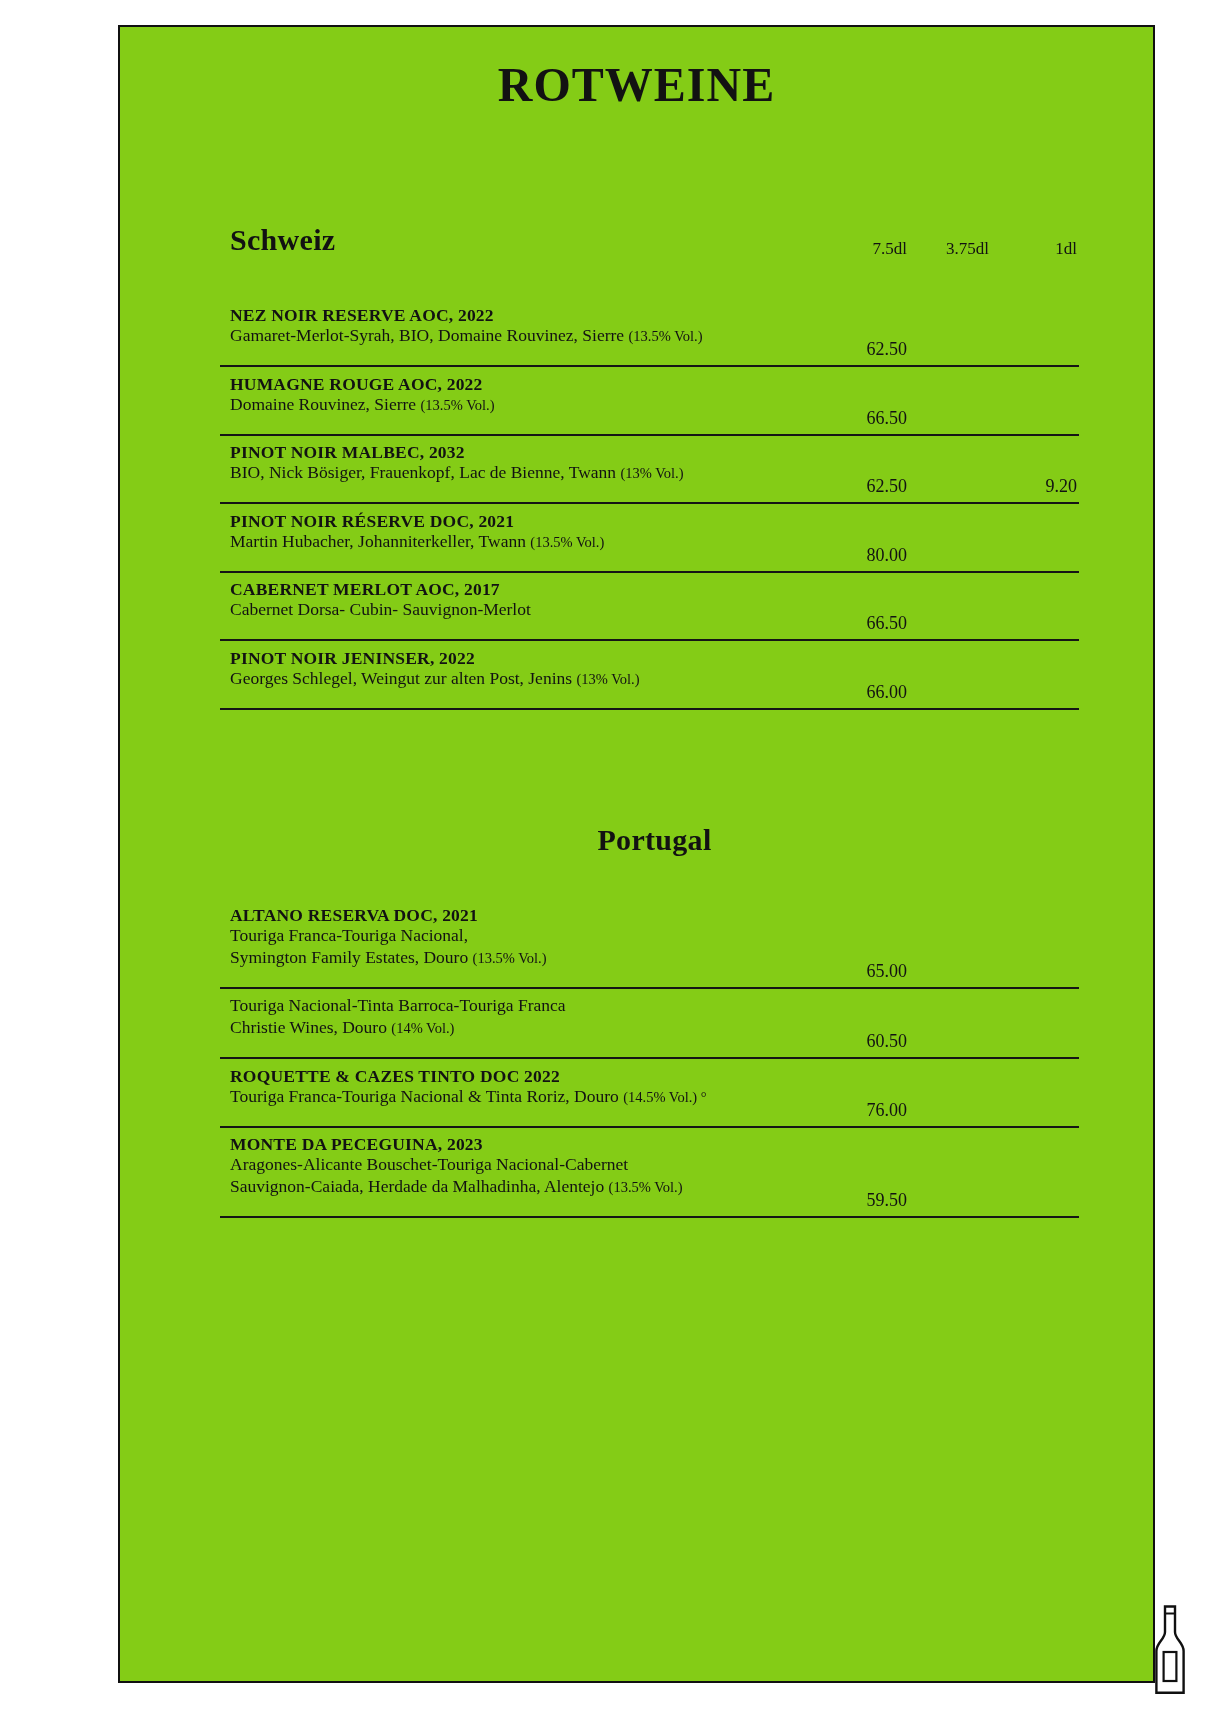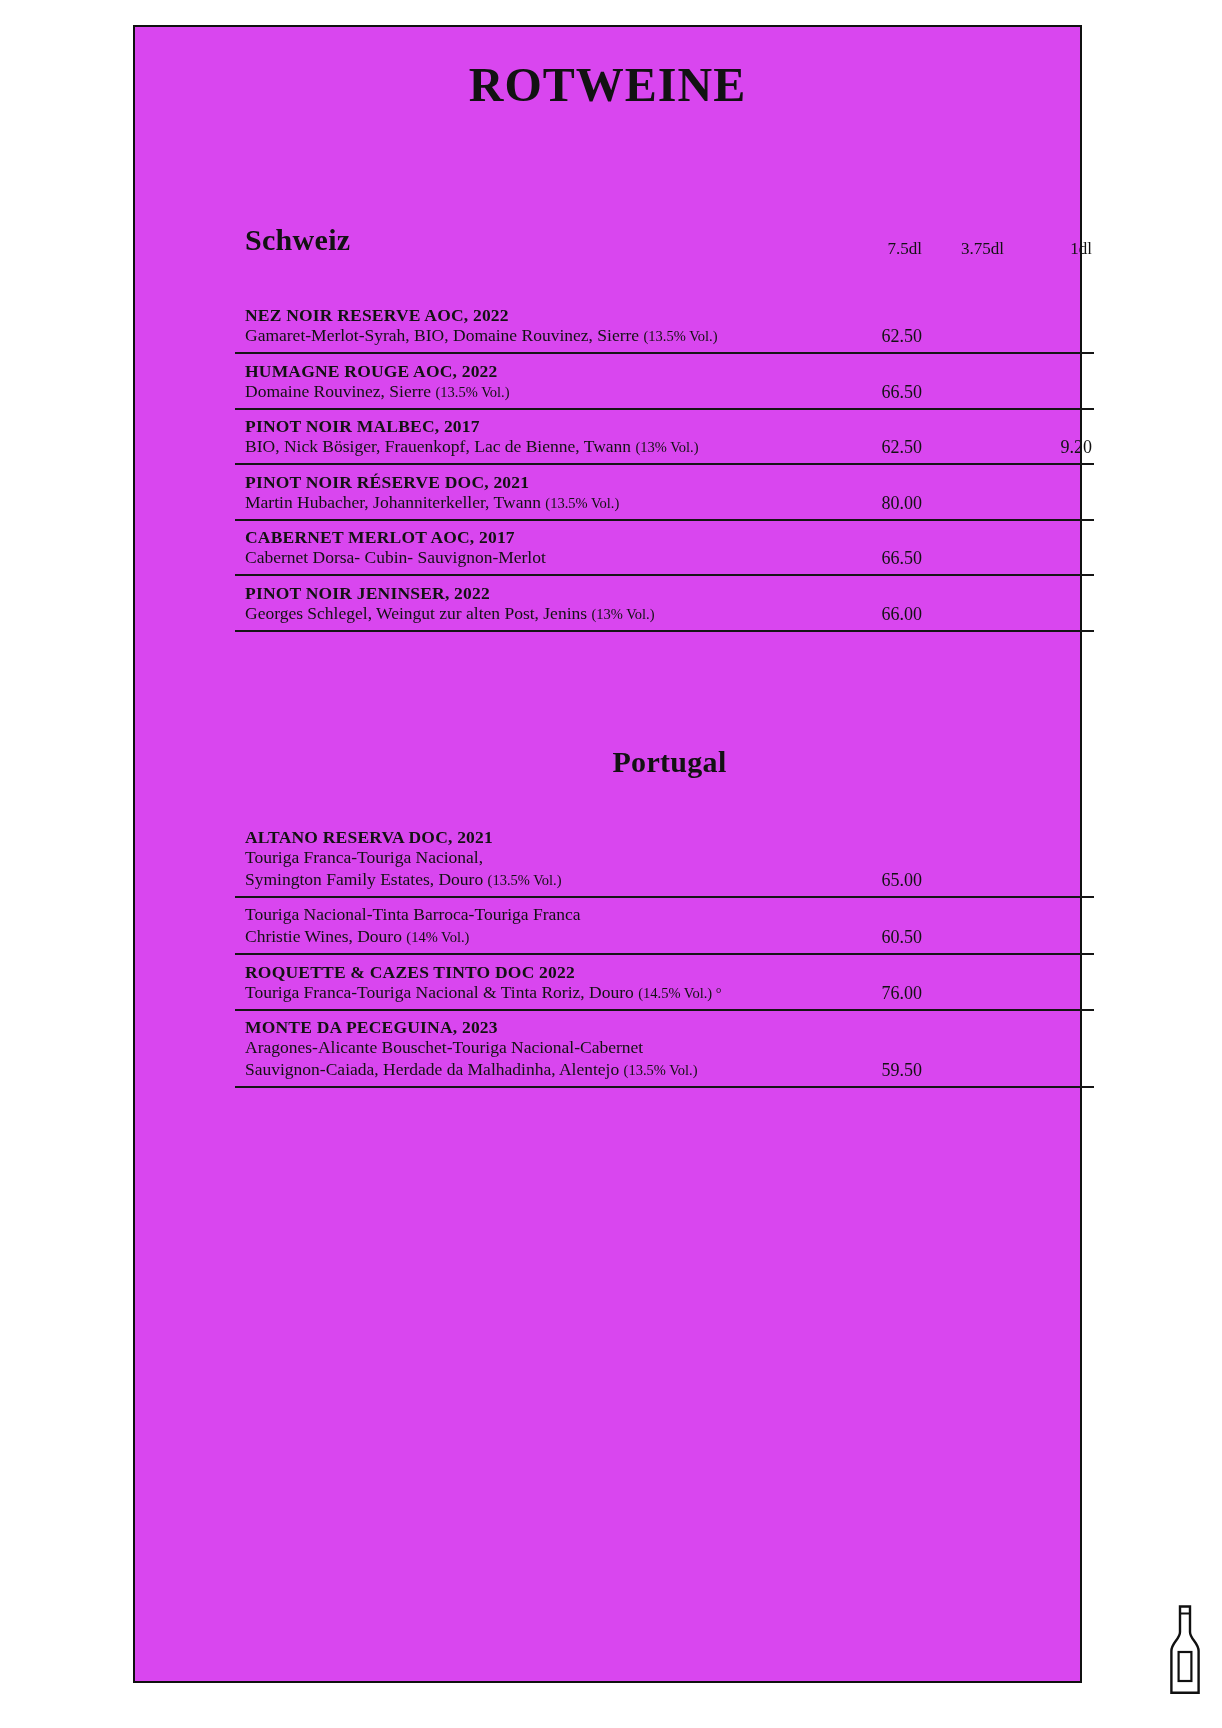--- a/index.html
+++ b/index.html
@@ -2,22 +2,22 @@
 <html><head>
 <meta charset="utf-8">
 <style>
   html,body{margin:0;padding:0;}
   body{
     width:1222px;height:1728px;background:#ffffff;position:relative;
     font-family:"Liberation Serif","DejaVu Serif",serif;color:#121212;
     -webkit-font-smoothing:antialiased;
   }
   .frame{
-    position:absolute;left:133px;top:25px;width:949px;height:1658px;
-    border:2.5px solid #101010;box-sizing:border-box;background:#d946ef;
+    position:absolute;left:118px;top:25px;width:1037px;height:1658px;
+    border:2.5px solid #101010;box-sizing:border-box;background:#84cc16;
   }
   .page-title{
     margin:0;padding-top:34px;text-align:center;
     font-size:48px;font-weight:bold;letter-spacing:1px;line-height:1;
   }
   .menu{position:relative;margin-left:100px;width:859px;}
   .section-head{
     position:relative;margin-top:113px;line-height:36px;height:36px;
   }
   .section + .section .section-head{margin-top:112px;text-align:center;}
@@ -26,21 +26,21 @@
   }
   .column-headers{position:absolute;left:0;right:0;bottom:-2px;height:22px;}
   .col-label{
     position:absolute;bottom:0;font-size:17px;line-height:22px;text-align:center;
   }
   .col-75{right:172px;}
   .col-375{right:90px;}
   .col-1{right:2px;}
   .section-rows{margin-top:47px;}
   .wine-row{
-    position:relative;padding:0 0 5px 10px;margin-bottom:6.5px;
+    position:relative;padding:0 0 18px 10px;margin-bottom:6.5px;
     border-bottom:2.5px solid #151515;
   }
   .wine-name{
     font-size:17.5px;font-weight:bold;line-height:20px;letter-spacing:0.2px;
   }
   .desc-line{font-size:17.5px;line-height:21px;}
   .vol{font-size:14.5px;}
   .price{
     position:absolute;bottom:5px;font-size:18px;font-weight:normal;
     line-height:21px;text-align:right;white-space:nowrap;
@@ -81,21 +81,21 @@
     <div class="wine-name">HUMAGNE ROUGE AOC, 2022</div>
     <div class="wine-desc">
   <div class="desc-line"><span>Domaine Rouvinez, Sierre </span><span class="vol">(13.5% Vol.)</span></div>
 </div>
     <span class="price p75">66.50</span>
     <span class="price p375"></span>
     <span class="price p1"></span>
   </div>
 
   <div class="wine-row">
-    <div class="wine-name">PINOT NOIR MALBEC, 2017</div>
+    <div class="wine-name">PINOT NOIR MALBEC, 2032</div>
     <div class="wine-desc">
   <div class="desc-line"><span>BIO, Nick Bösiger, Frauenkopf, Lac de Bienne, Twann </span><span class="vol">(13% Vol.)</span></div>
 </div>
     <span class="price p75">62.50</span>
     <span class="price p375"></span>
     <span class="price p1">9.20</span>
   </div>
 
   <div class="wine-row">
     <div class="wine-name">PINOT NOIR RÉSERVE DOC, 2021</div>

